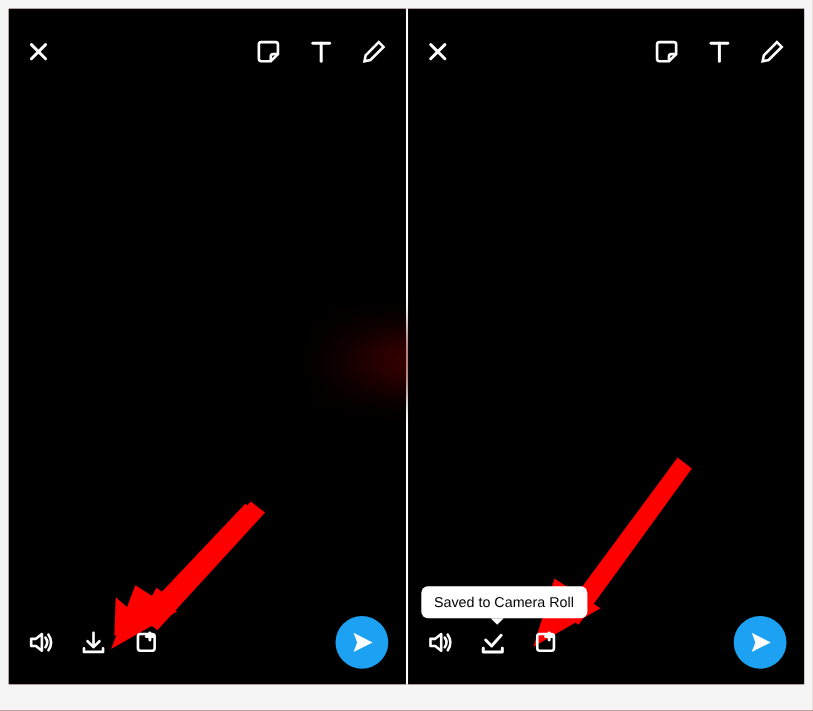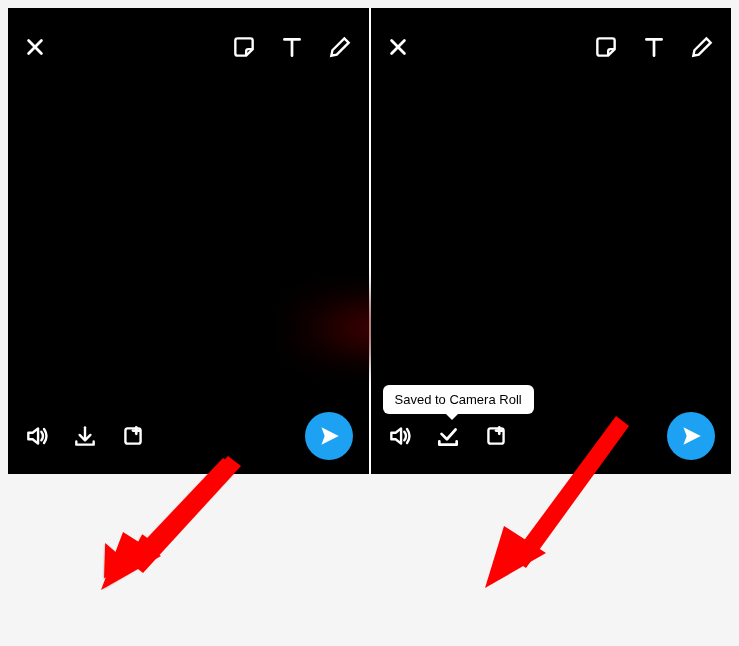--- a/index.html
+++ b/index.html
@@ -8,21 +8,21 @@
       height: 646px;
       background: #f5f5f5;
       font-family: -apple-system, BlinkMacSystemFont, sans-serif;
       position: relative;
     }
     .container {
       position: absolute;
       top: 8px;
       left: 8px;
       width: 723px;
-      height: 466px;
+      height: 614px;
       background: #7f1d1d;
       display: flex;
       justify-content: center;
     }
     .phone {
       flex: 1;
       height: 100%;
       background: #000;
       position: relative;
     }

